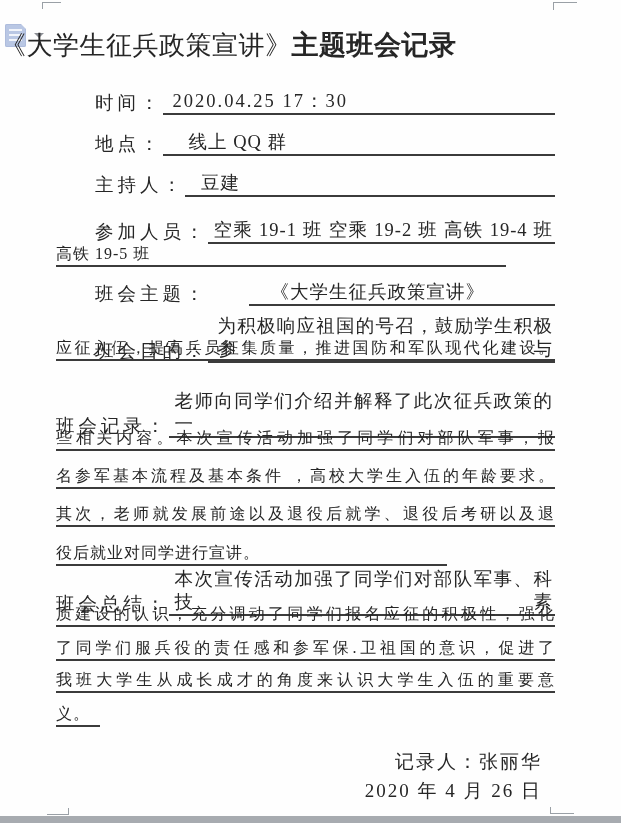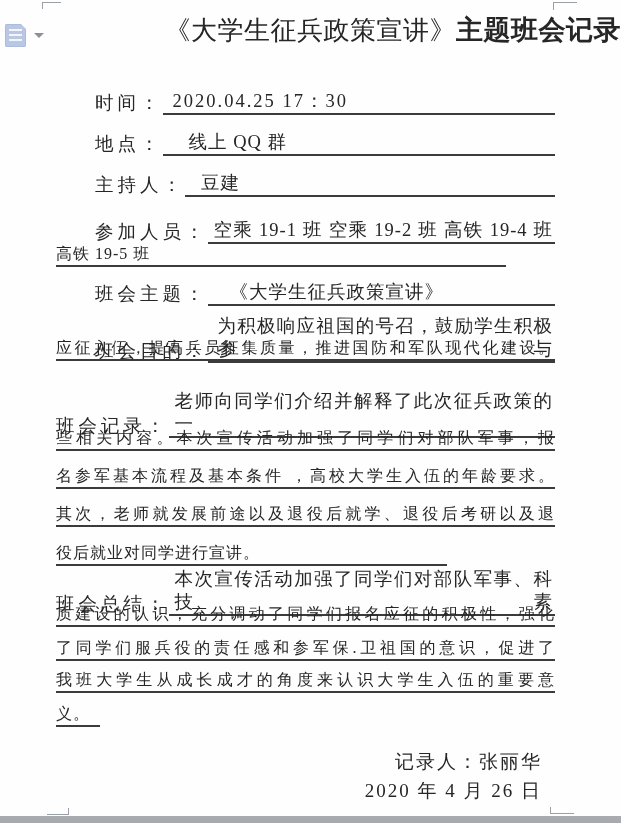--- a/index.html
+++ b/index.html
@@ -1,21 +1,21 @@
 <!DOCTYPE html>
 <html><head>
 <meta charset="utf-8">
 <style>
   html,body{margin:0;padding:0;background:#ffffff;}
   .page{
     position:relative;width:621px;height:823px;background:#fefefe;
     font-family:"Liberation Serif","DejaVu Serif",serif;color:#262626;overflow:hidden;
   }
   
-  .title{position:absolute;top:13px;left:0;right:0;text-align:right;
+  .title{position:absolute;top:28px;left:0;right:0;text-align:left;
     font-size:26px;line-height:34px;letter-spacing:0.5px;white-space:nowrap;}
   .title .em{font-weight:700;font-family:"Liberation Sans","DejaVu Sans",sans-serif;font-size:27px;}
   
   .ln{position:absolute;left:56px;right:66px;display:flex;align-items:flex-end;
     font-size:18.5px;line-height:23px;white-space:nowrap;}
   .ln.ind{padding-left:39px;}
   .lbl{flex:none;letter-spacing:4px;margin-top:9px;}
   .uv{flex:1;border-bottom:2px solid #3b3b3b;min-width:0;}
   .uv .v{display:block;padding-left:10px;letter-spacing:1px;}
   .uv.just .v{white-space:normal;text-align:justify;text-align-last:justify;padding-right:2px;}
@@ -85,21 +85,21 @@
 
   <div class="ln ind" style="top:212px;">
     <span class="lbl">参加人员：</span>
     <span class="uv just">
         <span class="v" style="padding-left:6px;">空乘 19-1 班  空乘 19-2 班  高铁 19-4 班</span>
       </span>
   </div>
 
   <div class="fl part" style="top:242px;width:450px;">高铁 19-5 班</div>
 
-  <div class="ln ind" style="top:274px;">
+  <div class="ln ind" style="top:274px;gap:41px;">
     <span class="lbl">班会主题：</span>
     <span class="uv">
         <span class="v" style="padding-left:22px;">《大学生征兵政策宣讲》</span>
       </span>
   </div>
 
   <div class="ln ind" style="top:315px;">
     <span class="lbl">班会目的：</span>
     <span class="uv just">
         <span class="v">为积极响应祖国的号召，鼓励学生积极参与</span>

